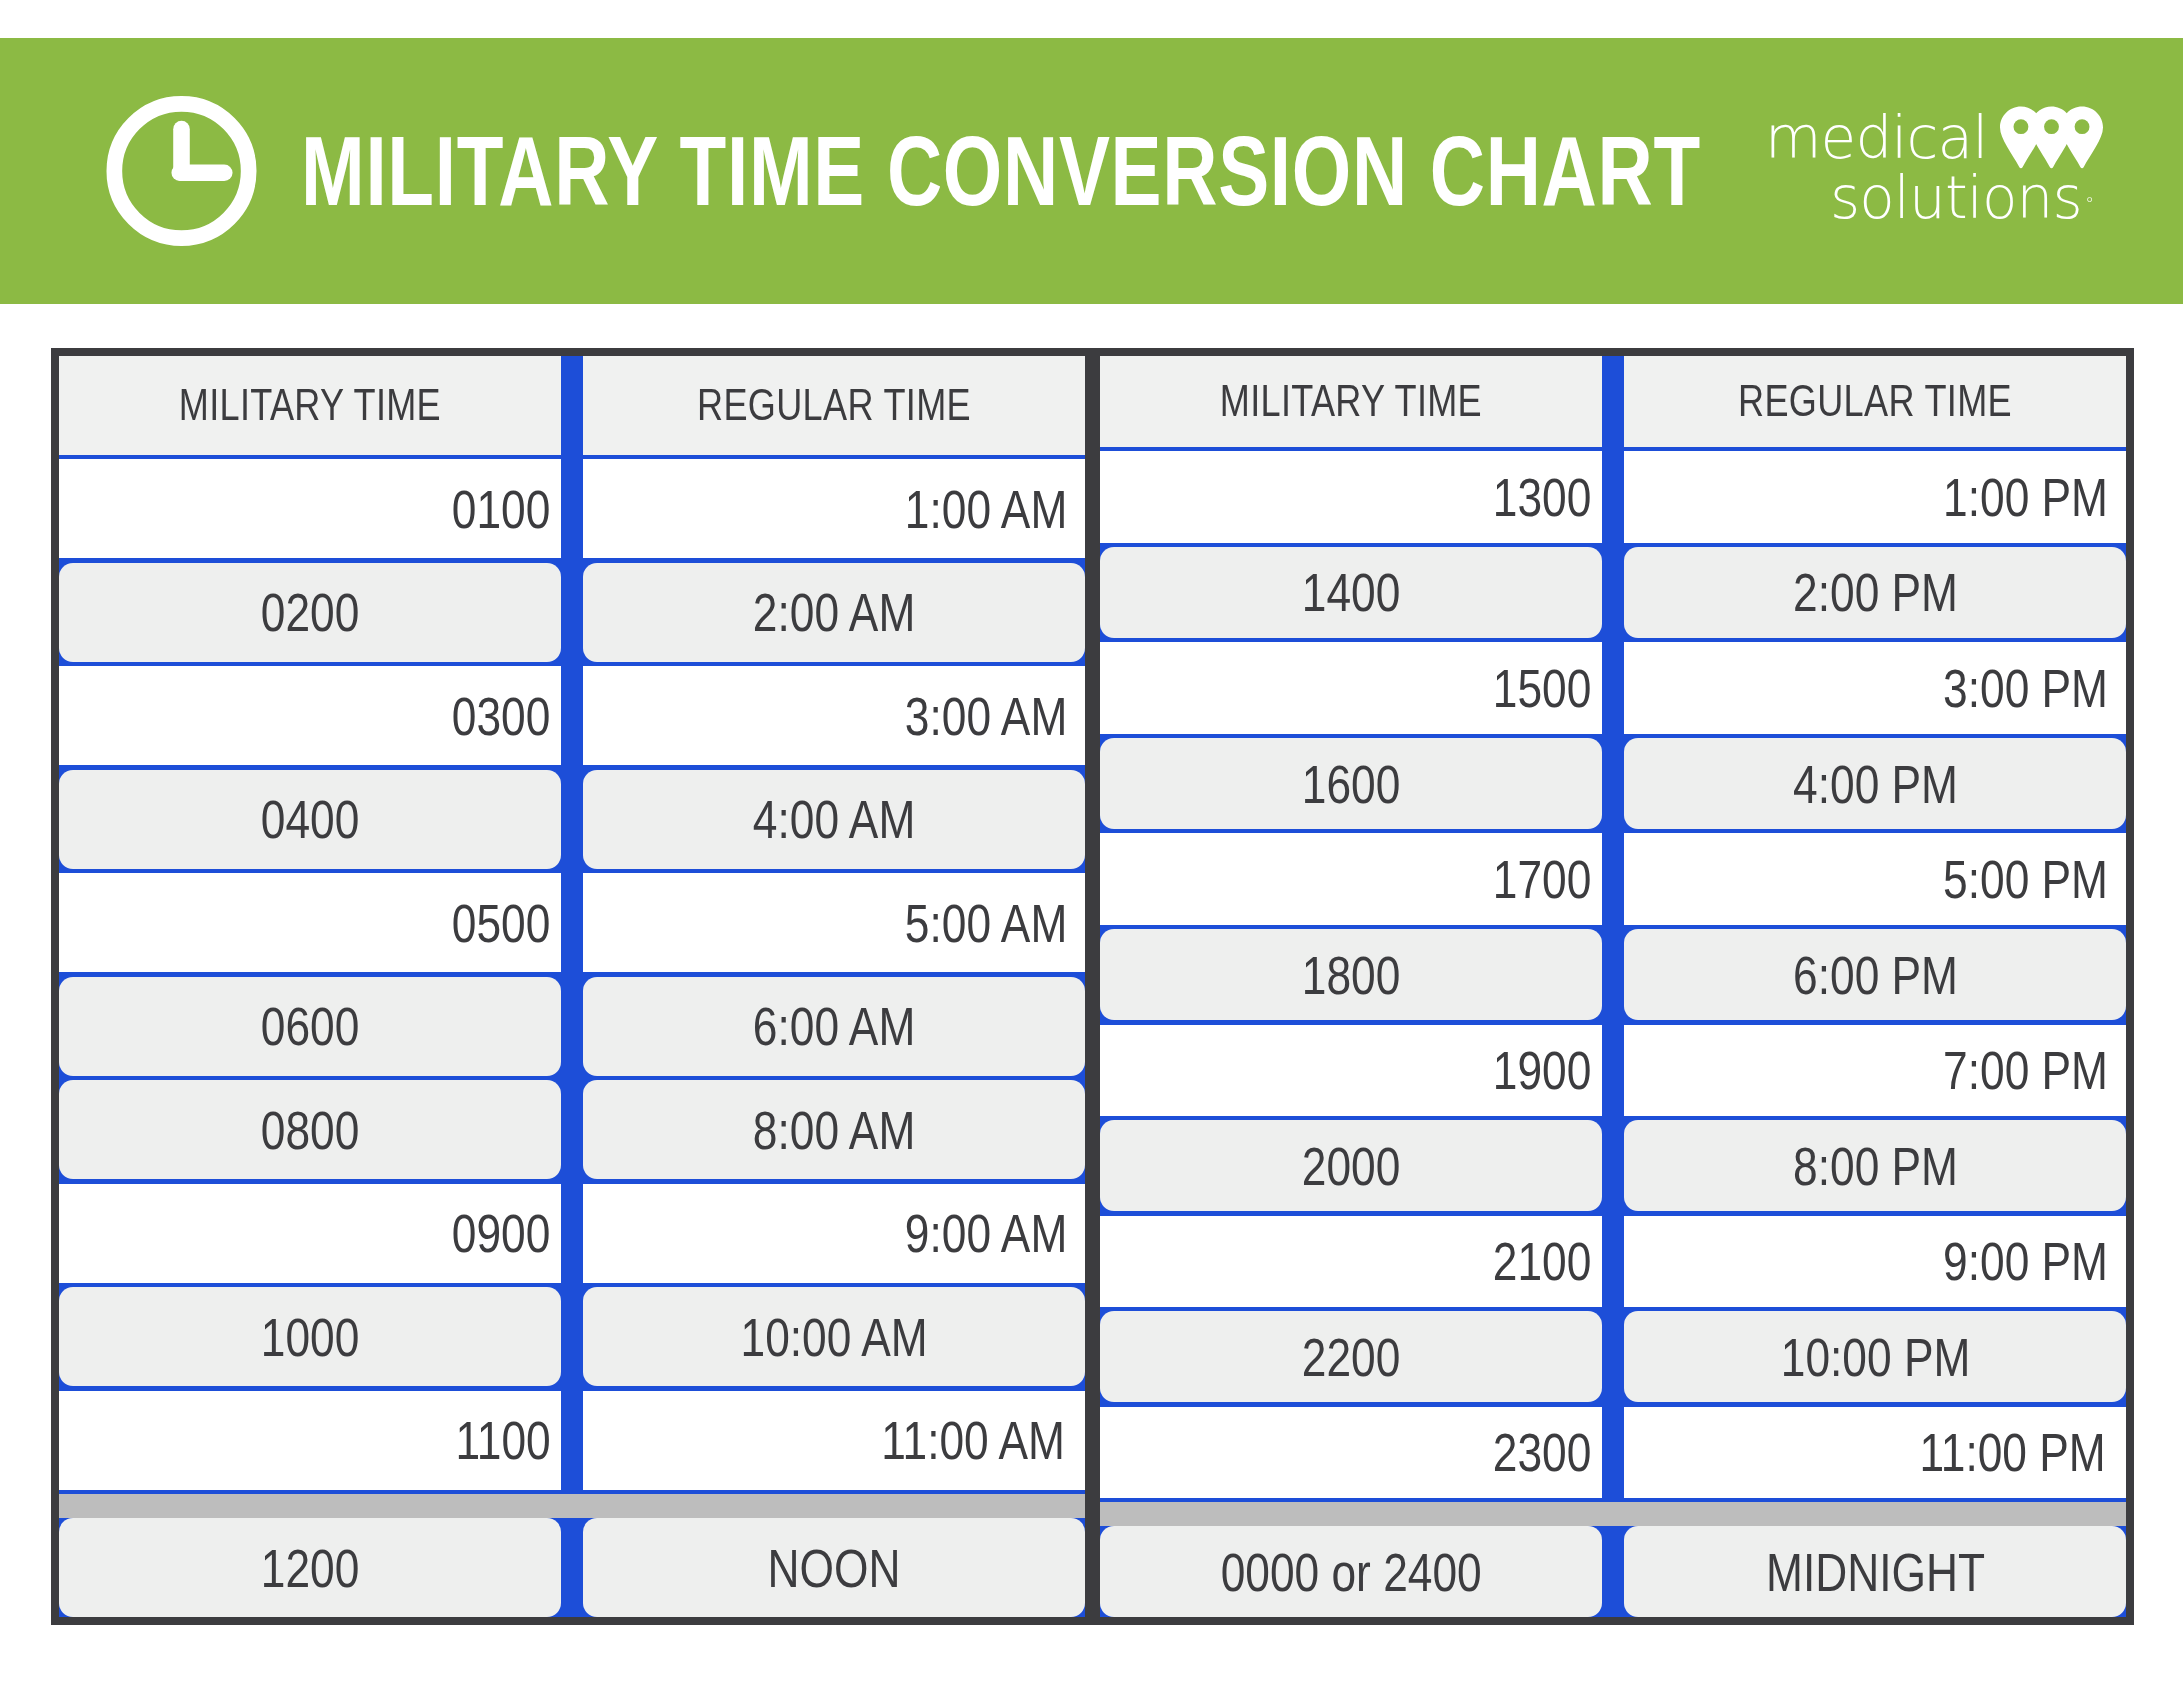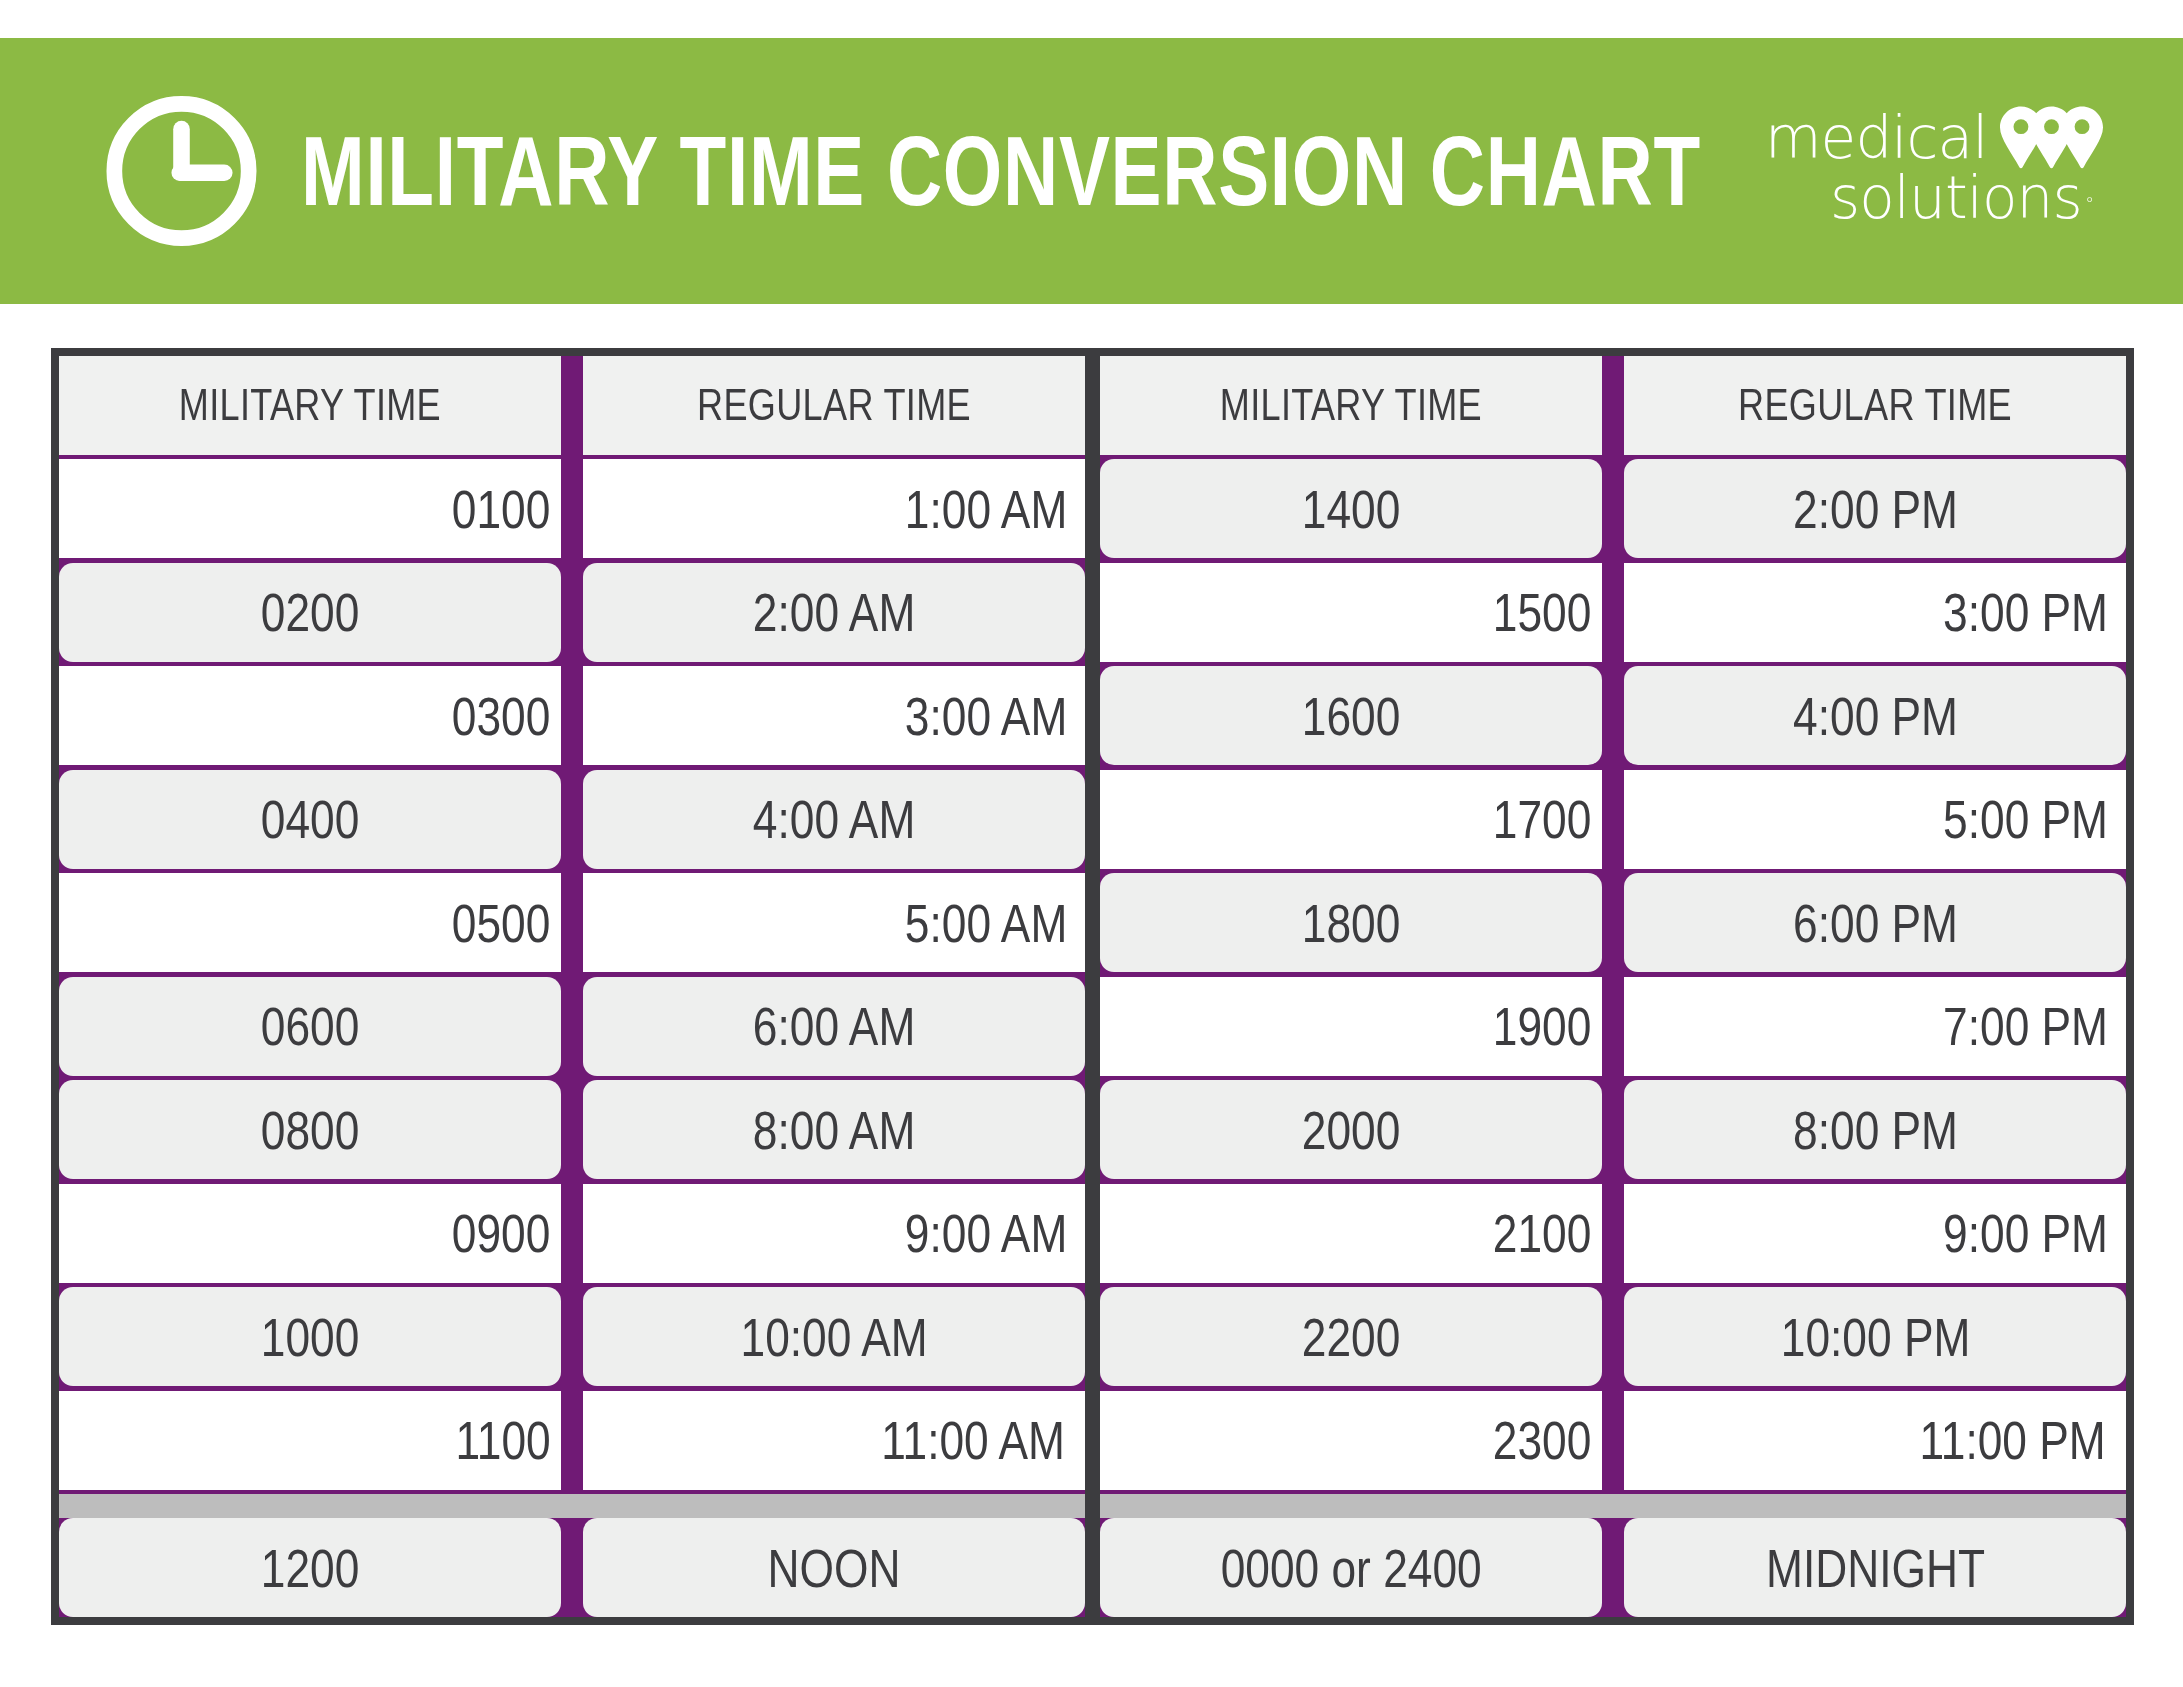--- a/index.html
+++ b/index.html
@@ -92,21 +92,21 @@
   .mid-gap {
     width: 15.7px;
     flex: 0 0 15.7px;
     background: #3c3c3f;
   }
   .trow {
     display: flex;
     flex: 1 1 0;
     gap: 22px;
     padding-bottom: 4.4px;
-    background: #701a75;
+    background: #1d4ed8;
   }
   .trow:last-child { padding-bottom: 0; margin-top: 24px; }
   .tcell {
     flex: 1 1 0;
     display: flex;
     align-items: center;
     justify-content: center;
     font-family: "Liberation Sans Narrow", "Liberation Sans", sans-serif;
     font-size: 54px;
     color: #3c3c3f;
@@ -260,20 +260,28 @@
   <div class="mid-gap"></div>
   <div class="half" id="right-half">
       <div class="trow thead">
         <div class="tcell">
           <span>MILITARY TIME</span>
         </div>
         <div class="tcell">
           <span>REGULAR TIME</span>
         </div>
       </div>
+      <div class="trow plain">
+        <div class="tcell">
+          <span>1300</span>
+        </div>
+        <div class="tcell">
+          <span>1:00 PM</span>
+        </div>
+      </div>
       <div class="trow alt">
         <div class="tcell">
           <span>1400</span>
         </div>
         <div class="tcell">
           <span>2:00 PM</span>
         </div>
       </div>
       <div class="trow plain">
         <div class="tcell">

